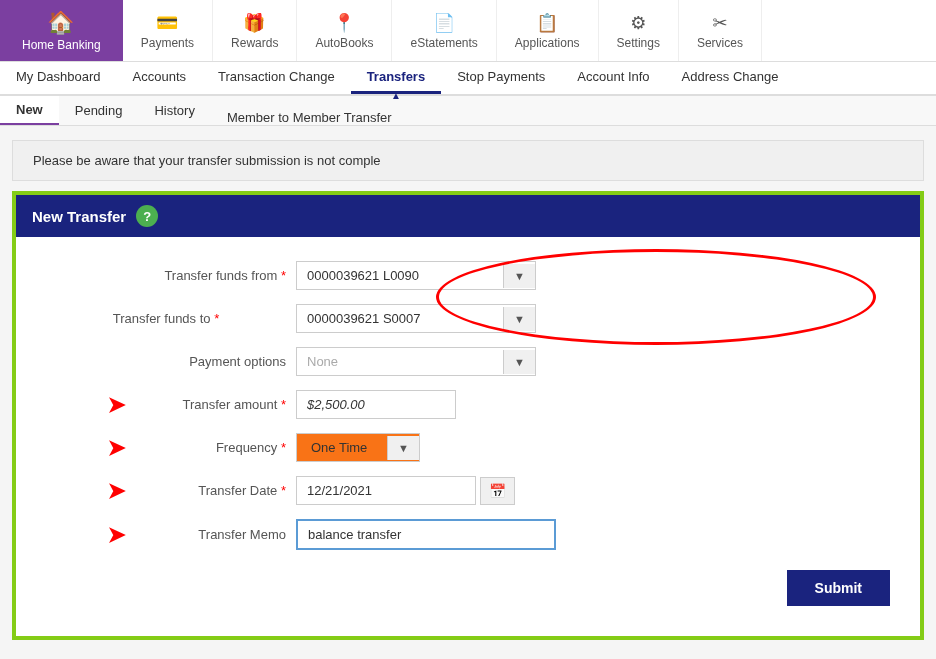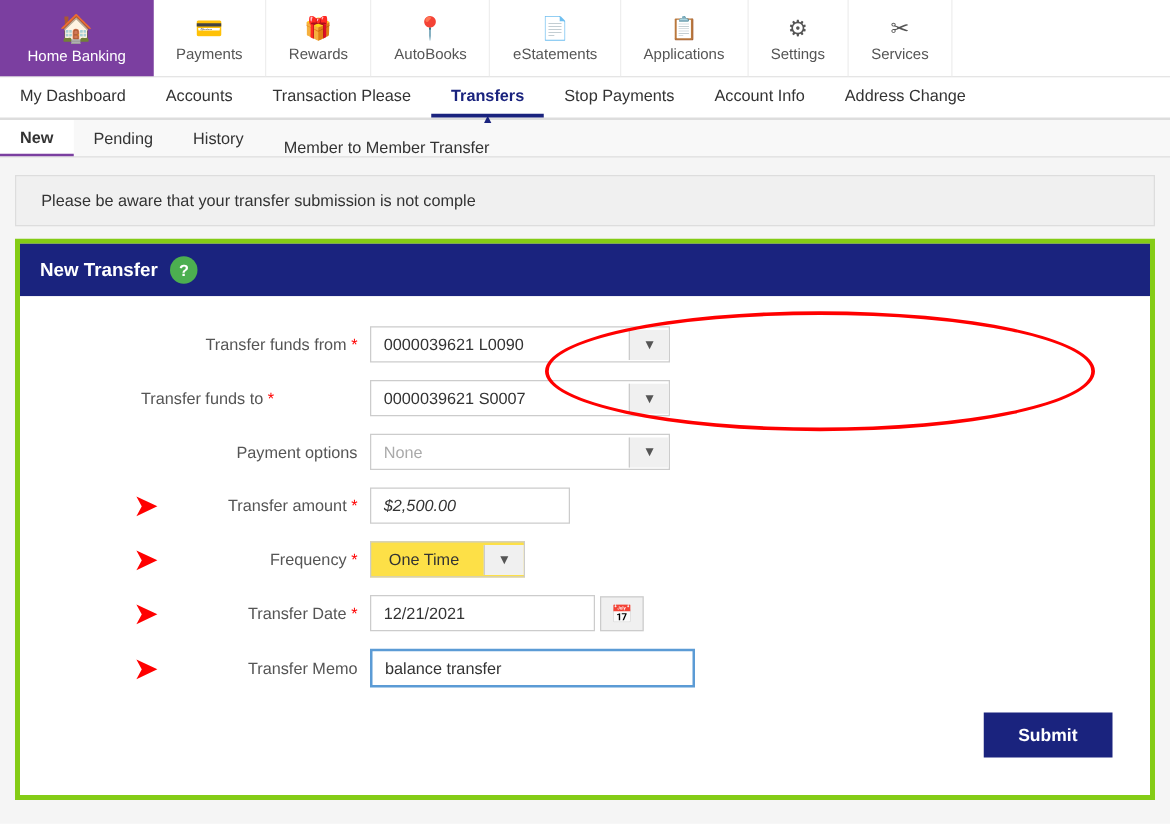--- a/index.html
+++ b/index.html
@@ -49,21 +49,21 @@
 </div>
 
 <div style="display:flex; background:#fff; border-bottom:2px solid #ddd; height:34px;">
   <div style="display:flex; align-items:center; padding:0 16px; cursor:pointer; color:#333; font-size:13px; height:100%; border-bottom:3px solid transparent;">
     <span>My Dashboard</span>
   </div>
   <div style="display:flex; align-items:center; padding:0 16px; cursor:pointer; color:#333; font-size:13px; height:100%; border-bottom:3px solid transparent;">
     <span>Accounts</span>
   </div>
   <div style="display:flex; align-items:center; padding:0 16px; cursor:pointer; color:#333; font-size:13px; height:100%; border-bottom:3px solid transparent;">
-    <span>Transaction Please</span>
+    <span>Transaction Change</span>
   </div>
   <div style="display:flex; align-items:center; padding:0 16px; cursor:pointer; color:#1a237e; font-size:13px; height:100%; border-bottom:3px solid #1a237e; font-weight:600; position:relative;">
     <span>Transfers</span>
     <span style="position:absolute; bottom:-10px; left:50%; transform:translateX(-50%); color:#1a237e; font-size:10px;">▲</span>
   </div>
   <div style="display:flex; align-items:center; padding:0 16px; cursor:pointer; color:#333; font-size:13px; height:100%; border-bottom:3px solid transparent;">
     <span>Stop Payments</span>
   </div>
   <div style="display:flex; align-items:center; padding:0 16px; cursor:pointer; color:#333; font-size:13px; height:100%; border-bottom:3px solid transparent;">
     <span>Account Info</span>
@@ -153,21 +153,21 @@
       <input type="text" style="border: 1px solid rgb(204, 204, 204); padding: 6px 10px; font-size: 13px; color: rgb(51, 51, 51); width: 160px; font-style: italic;" value="$2,500.00">
     </div>
 
     <div style="display:flex; align-items:center; margin-bottom:14px;">
       <div style="min-width:80px; text-align:right; margin-right:6px;">
         <span style="color:red; font-size:22px; font-weight:bold;">➤</span>
       </div>
       <label style="text-align:right; min-width:154px; margin-right:10px; color:#555; font-size:13px;">
         <span>Frequency</span><span style="color:red;"> *</span>
       </label>
-      <div style="display:flex; align-items:center; border:1px solid #ccc; background:#fde047;">
+      <div style="display:flex; align-items:center; border:1px solid #ccc; background:#f97316;">
         <span style="padding:6px 14px; font-size:13px; color:#333; min-width:90px;">One Time</span>
         <span style="padding:6px 10px; background:#f0f0f0; border-left:1px solid #ccc; color:#555; font-size:11px; cursor:pointer;">▼</span>
       </div>
     </div>
 
     <div style="display:flex; align-items:center; margin-bottom:14px;">
       <div style="min-width:80px; text-align:right; margin-right:6px;">
         <span style="color:red; font-size:22px; font-weight:bold;">➤</span>
       </div>
       <label style="text-align:right; min-width:154px; margin-right:10px; color:#555; font-size:13px;">

